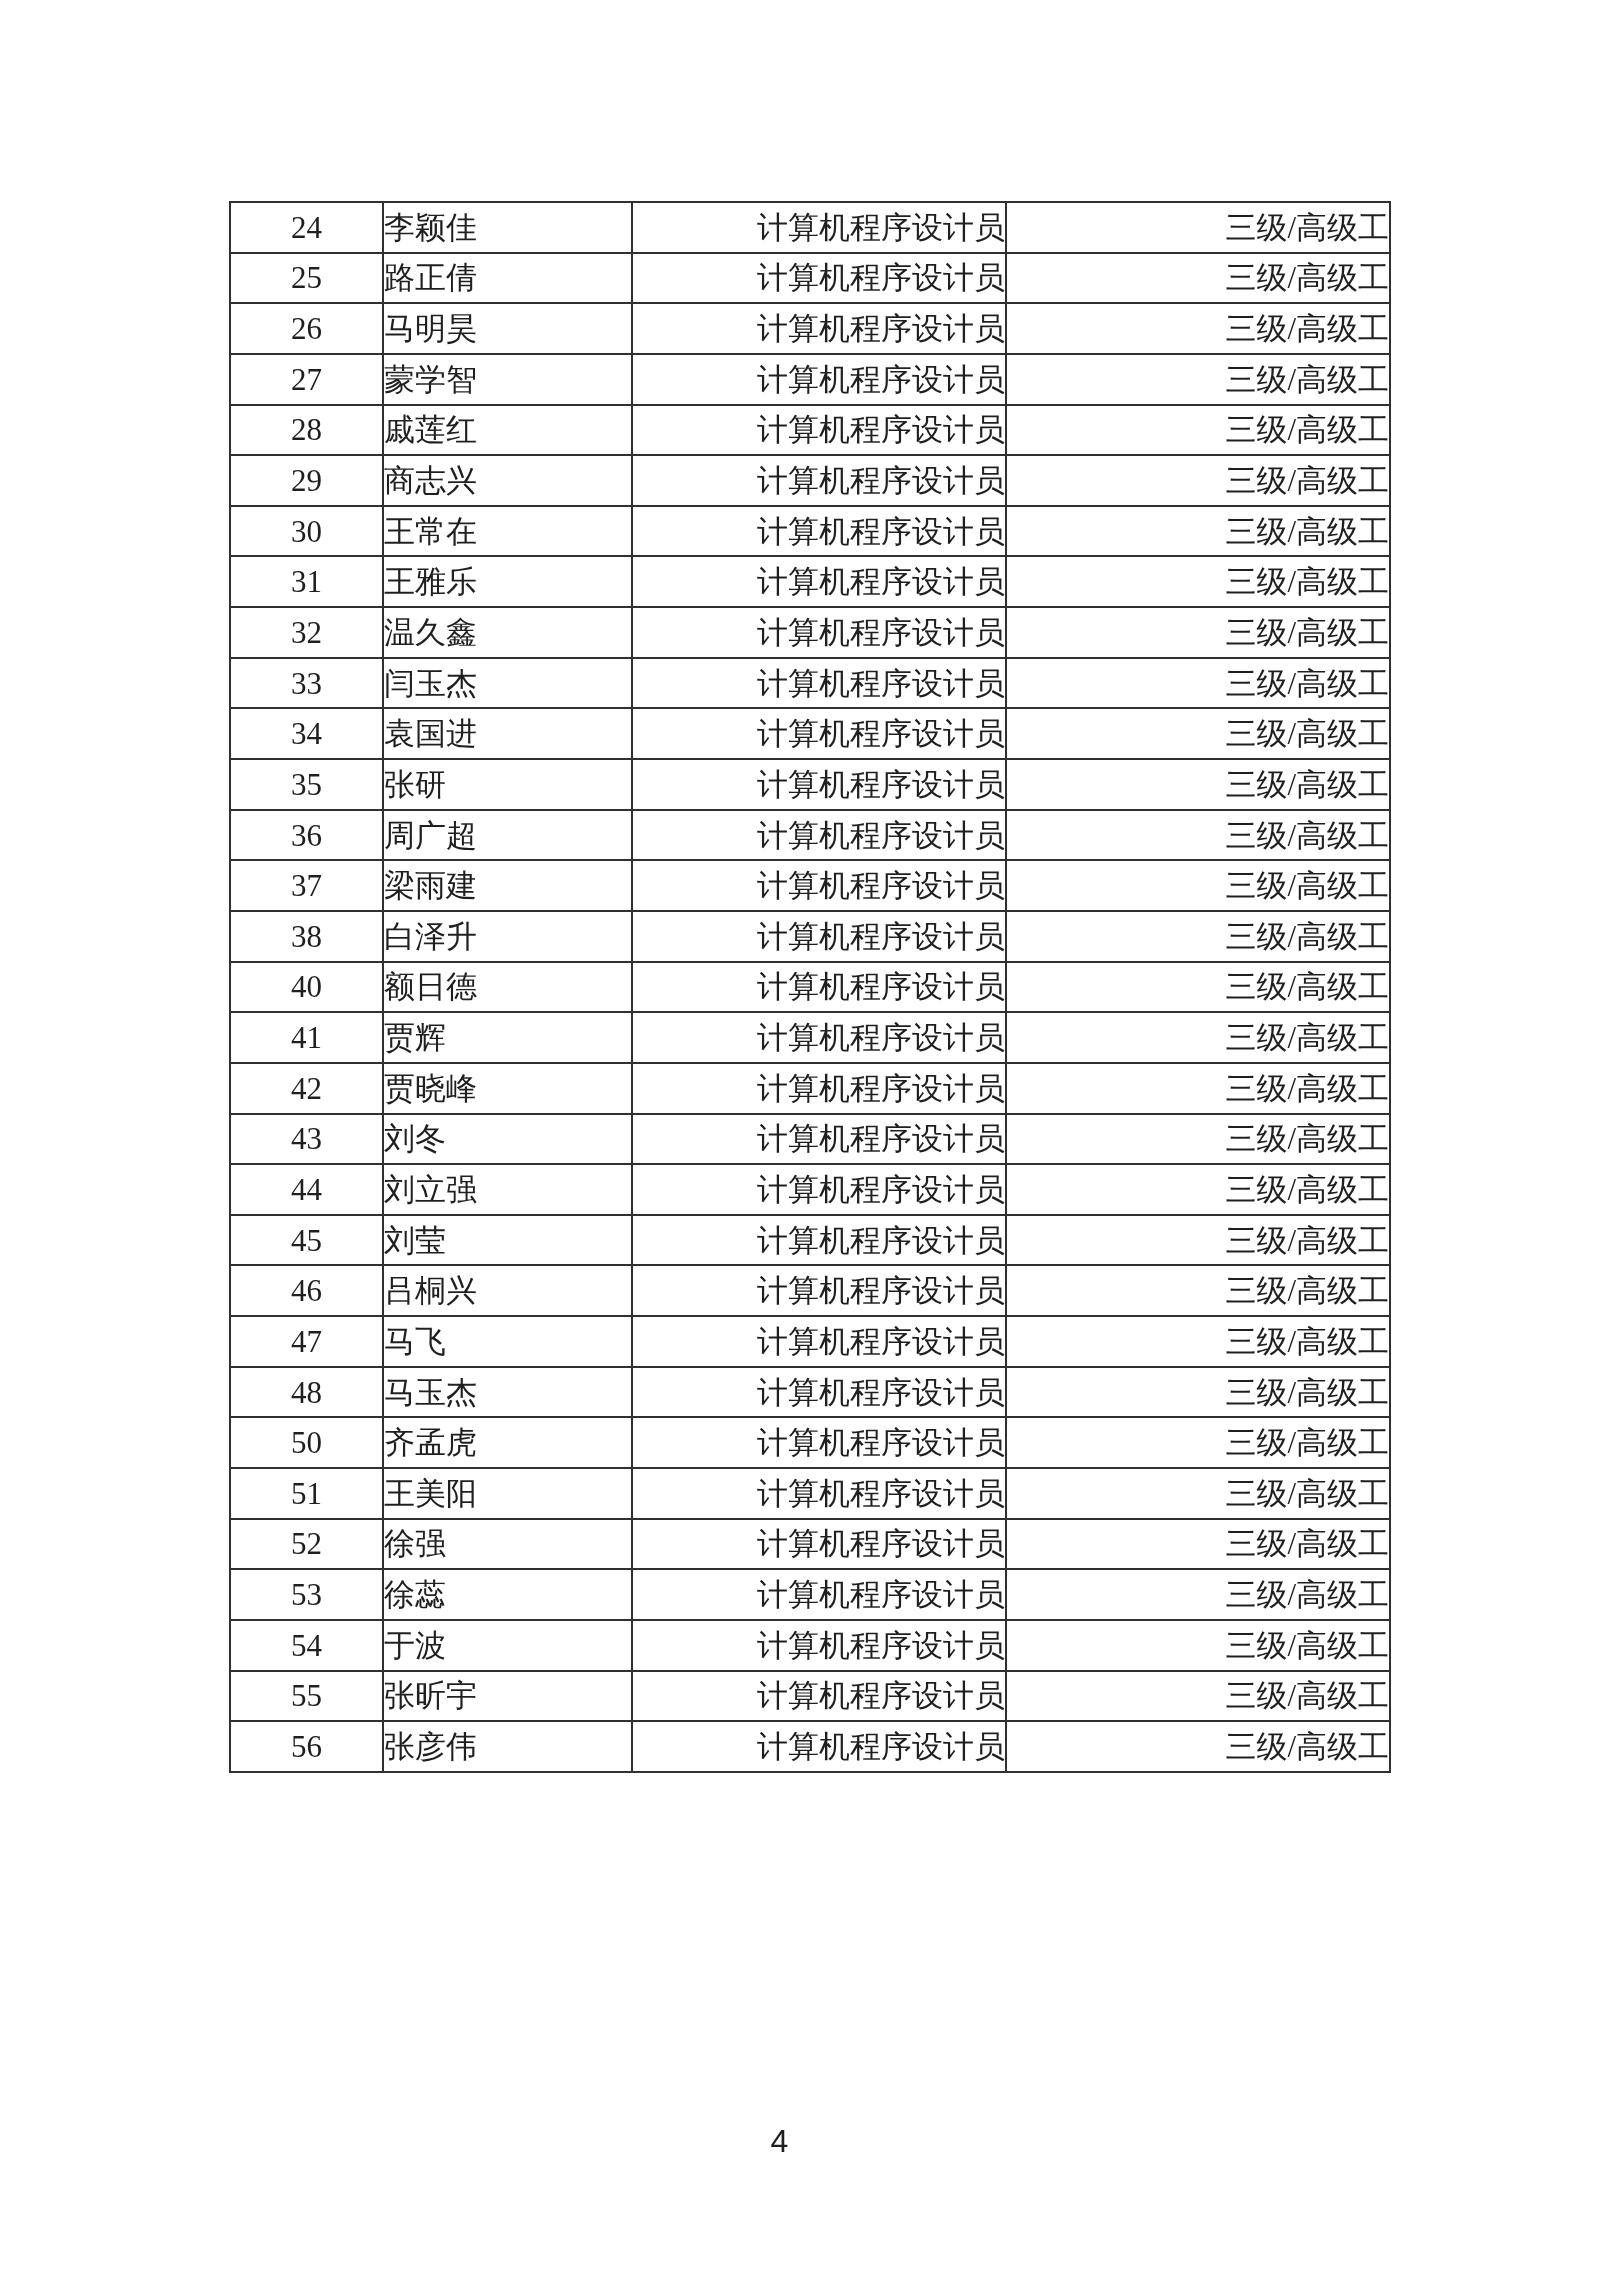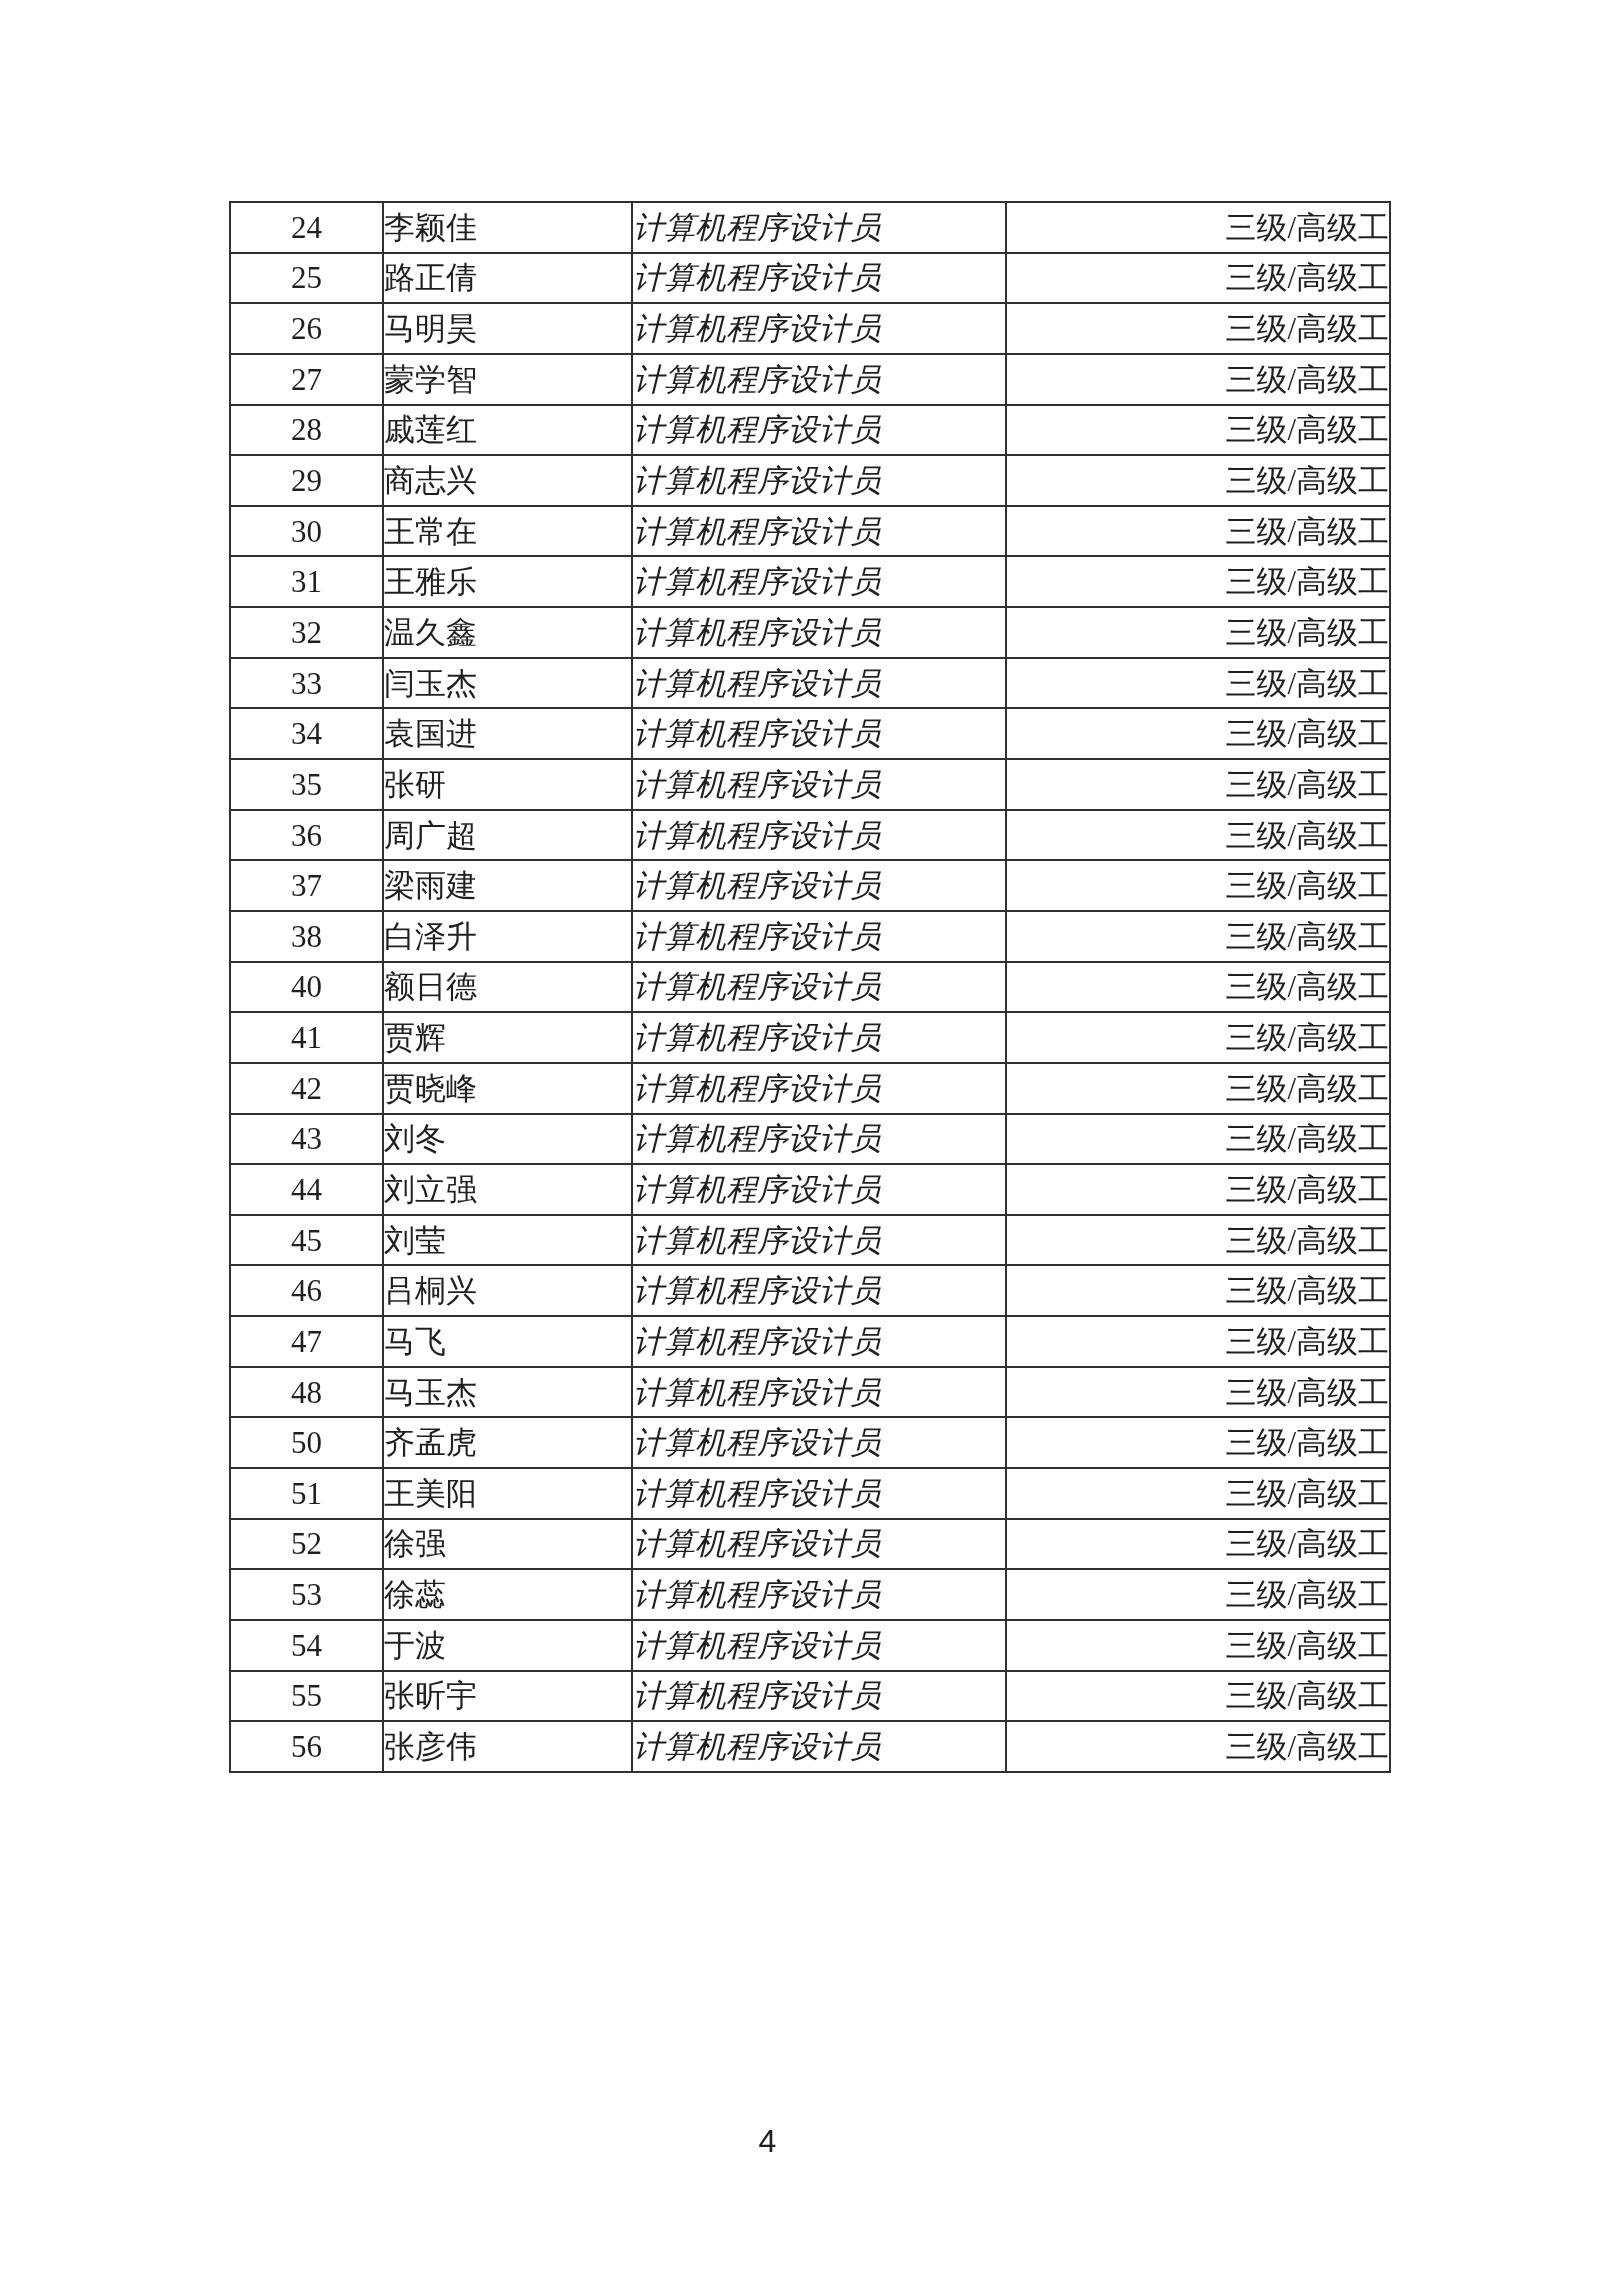--- a/index.html
+++ b/index.html
@@ -8,20 +8,21 @@
     background: #ffffff;
   }
   .page {
     position: relative;
     width: 1535px;
     height: 2293px;
     background: var(--page-bg, #ffffff);
     overflow: hidden;
     font-family: "Liberation Serif", "DejaVu Serif", serif;
     color: var(--text-color, #1f1f1f);
+    padding-left: 24px;
   }
   table.roster {
     position: absolute;
     left: 229px;
     top: 201px;
     width: 1160px;
     height: 1572px;
     border-collapse: collapse;
     table-layout: fixed;
   }
@@ -29,21 +30,21 @@
     border: 2px solid var(--border-color, #303030);
     font-size: 31px;
     line-height: 1;
     vertical-align: middle;
     padding: 0;
     overflow: hidden;
     white-space: nowrap;
   }
   td.cell-num   { text-align: center; }
   td.cell-name  { text-align: left; padding-left: 11.8px; }
-  td.cell-occ   { text-align: left; padding-left: 14.7px; font-style: italic; }
+  td.cell-occ   { text-align: right; padding-left: 14.7px; }
   td.cell-level { text-align: right; }
   .page-number {
     position: absolute;
     top: 2125px;
     left: 0;
     width: 100%;
     text-align: center;
     font-family: "Liberation Sans", "DejaVu Sans", sans-serif;
     font-size: 32px;
     line-height: 1;

